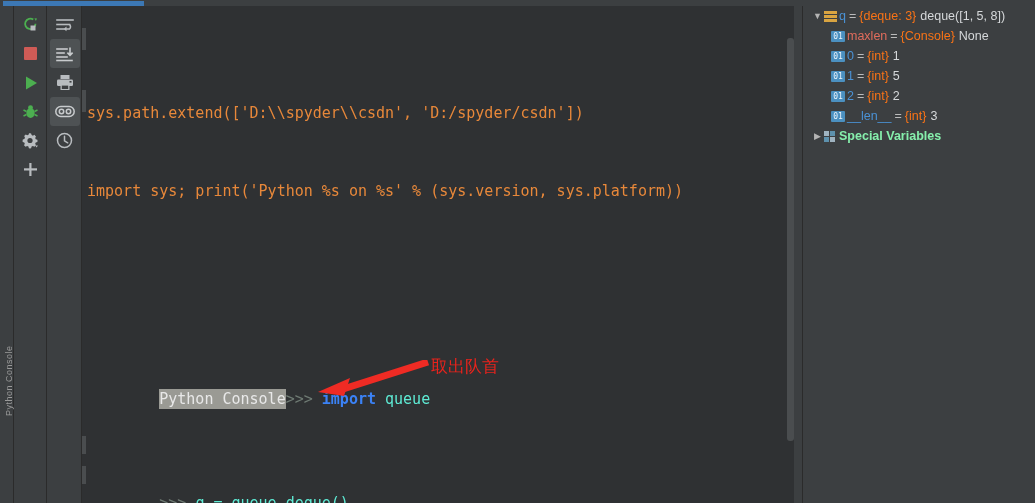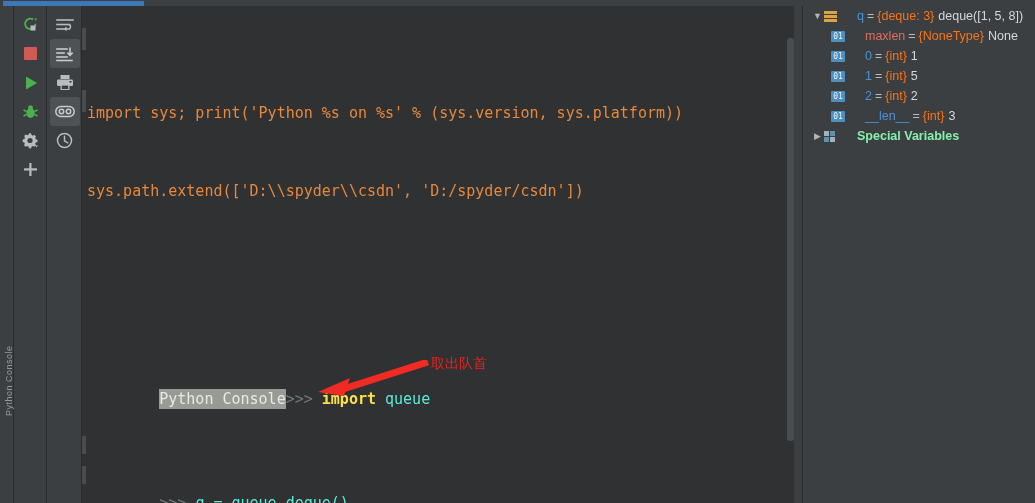--- a/index.html
+++ b/index.html
@@ -47,21 +47,21 @@
     background: #2f3133; overflow: hidden;
   }
   .code {
     font-family: "DejaVu Sans Mono", monospace;
     font-size: 15px; line-height: 26px; white-space: pre;
     padding: 16px 0 0 5px;
   }
   .ln { height: 26px; }
   .orange  { color: #e8883a; }
   .white   { color: #5eead4; }
-  .blue    { color: #fde047; font-weight: bold; }
+  .blue    { color: #3b82f6; font-weight: bold; }
   .prompt  { color: #6e7a73; }
   .pyconsole-tag {
     background: #9a9a94; color: #e8e8e8; padding: 1px 0;
   }
 
   
   .vscroll {
     position: absolute; left: 786px; top: 6px; width: 8px; height: 497px;
     background: #2f3133;
   }
@@ -82,21 +82,21 @@
   .vrow {
     position: relative; display: flex; align-items: center;
     height: 20px; padding-left: 6px; font-size: 12.5px;
     font-family: "Liberation Sans", sans-serif; white-space: nowrap;
   }
   .vrow.indent { padding-left: 28px; }
   .twisty {
     width: 13px; height: 20px; display: flex; align-items: center; justify-content: center;
     color: #b4b4b4; font-size: 9px; flex: 0 0 13px;
   }
-  .vicon { flex: 0 0 auto; margin-right: 20px; display: flex; }
+  .vicon { flex: 0 0 auto; margin-right: 2px; display: flex; }
   .vname  { color: #4a92d6; }
   .vname.red { color: #e06c5c; text-align: right; }
   .veq    { color: #bbbbbb; margin: 0 3px; }
   .vtype  { color: #f97316; }
   .vval   { color: #d5d8da; margin-left: 4px; }
   .vspecial { color: #86efac; font-weight: bold; }
 
   
   .ico-deque { width: 13px; height: 13px; position: relative; }
   .ico-deque i {
@@ -117,21 +117,21 @@
   .ico-squares { width: 13px; height: 13px; position: relative; }
   .ico-squares i { position: absolute; width: 5px; height: 5px; display:block; }
   .ico-squares i:nth-child(1){ left:0; top:1px; background:#9fb3c0; }
   .ico-squares i:nth-child(2){ left:6px; top:1px; background:#5d91ad; }
   .ico-squares i:nth-child(3){ left:0; top:7px; background:#5d91ad; }
   .ico-squares i:nth-child(4){ left:6px; top:7px; background:#9fb3c0; }
 
   
   .annot-text {
     position: absolute; left: 431px; top: 355px;
-    color: #e8231c; font-size: 14px;
+    color: #e8231c; font-size: 17px;
     font-family: "DejaVu Sans", sans-serif; white-space: nowrap;
   }
   .annot-arrow { position: absolute; left: 310px; top: 360px; }
 </style>
 </head>
 <body>
 
 <div id="app">
 
   <div class="topbar">
@@ -241,22 +241,22 @@
       <svg width="17" height="17" viewBox="0 0 17 17">
         <circle cx="8.5" cy="8.5" r="7" fill="none" stroke="#b8bcbf" stroke-width="1.5"></circle>
         <path d="M8.5 4.2v4.6l3.2 2" fill="none" stroke="#b8bcbf" stroke-width="1.5" stroke-linecap="round"></path>
       </svg>
     </div>
   </div>
 
   <div class="console">
     <div class="code">
 
+      <div class="ln"><span class="orange">sys.path.extend(['D:\\spyder\\csdn', 'D:/spyder/csdn'])</span></div>
       <div class="ln"><span class="orange">import sys; print('Python %s on %s' % (sys.version, sys.platform))</span></div>
-      <div class="ln"><span class="orange">sys.path.extend(['D:\\spyder\\csdn', 'D:/spyder/csdn'])</span></div>
       <div class="ln">&nbsp;</div>
 
       <div class="ln">
         <span class="pyconsole-tag">Python Console</span><span class="prompt">&gt;&gt;&gt;</span> <span class="blue">import</span><span class="white"> queue</span>
       </div>
 
       <div class="ln">
         <span class="prompt">&gt;&gt;&gt;</span> <span class="white">q = queue.deque()</span>
       </div>
 
@@ -310,21 +310,21 @@
       <span class="vtype">{deque: 3}</span>
       <span class="vval">deque([1, 5, 8])</span>
     </div>
 
     <div class="vrow indent">
       <span class="vicon">
         <span class="ico-01">01</span>
       </span>
       <span class="vname red">maxlen</span>
       <span class="veq">=</span>
-      <span class="vtype">{NoneType}</span>
+      <span class="vtype">{Console}</span>
       <span class="vval">None</span>
     </div>
 
     <div class="vrow indent">
       <span class="vicon">
         <span class="ico-01">01</span>
       </span>
       <span class="vname">0</span>
       <span class="veq">=</span>
       <span class="vtype">{int}</span>

